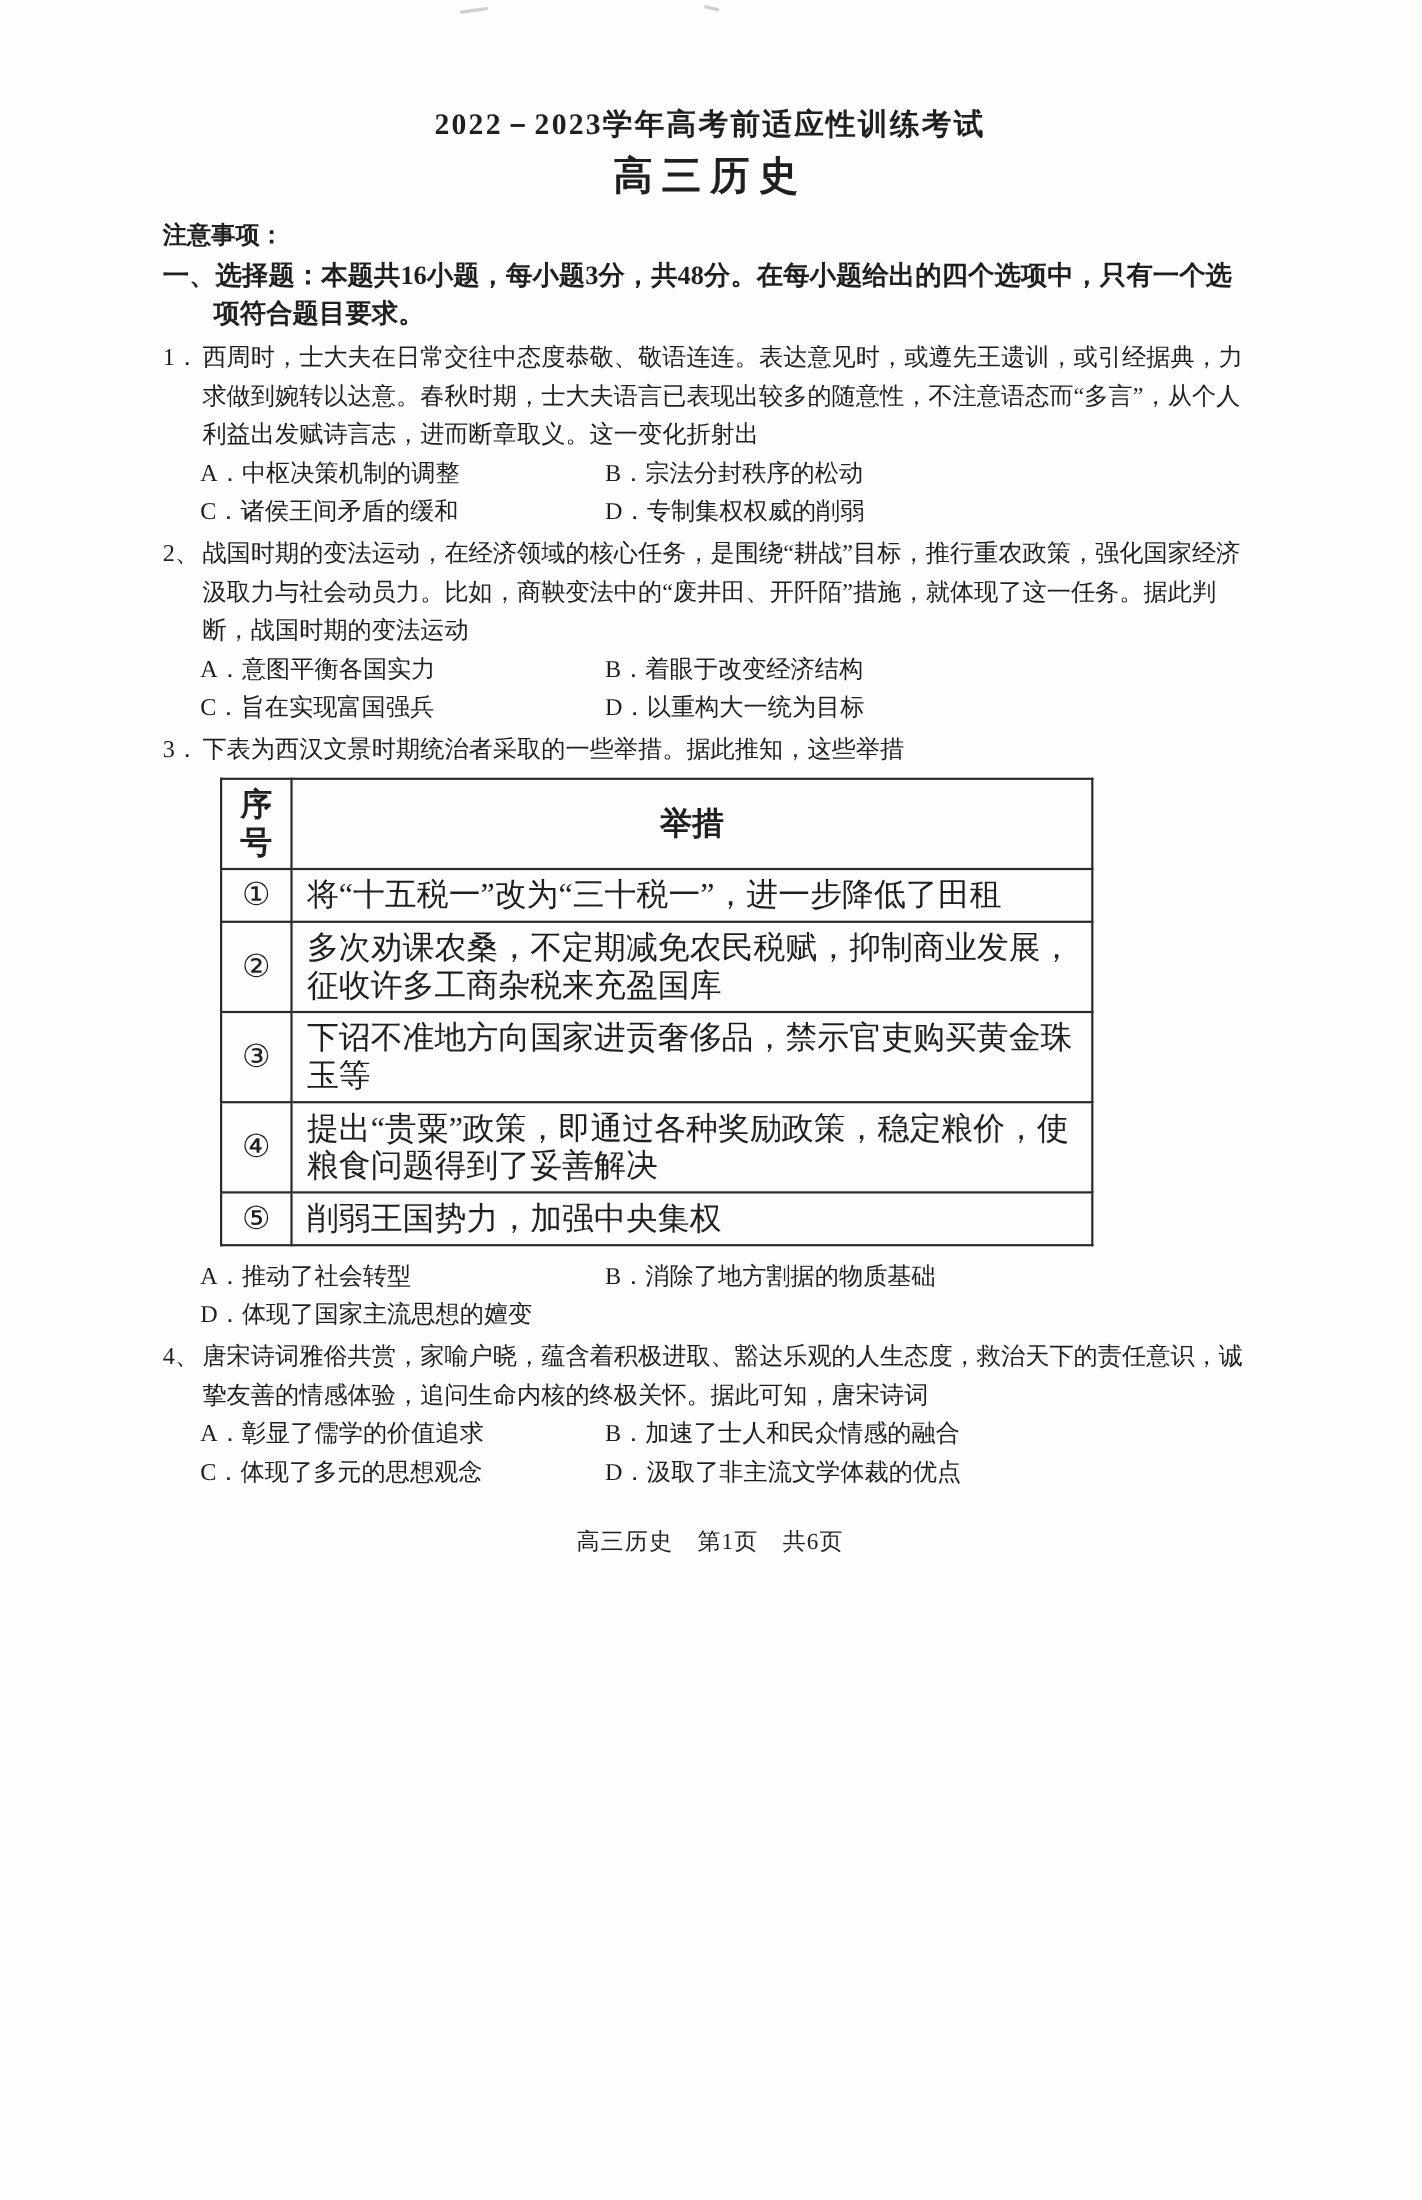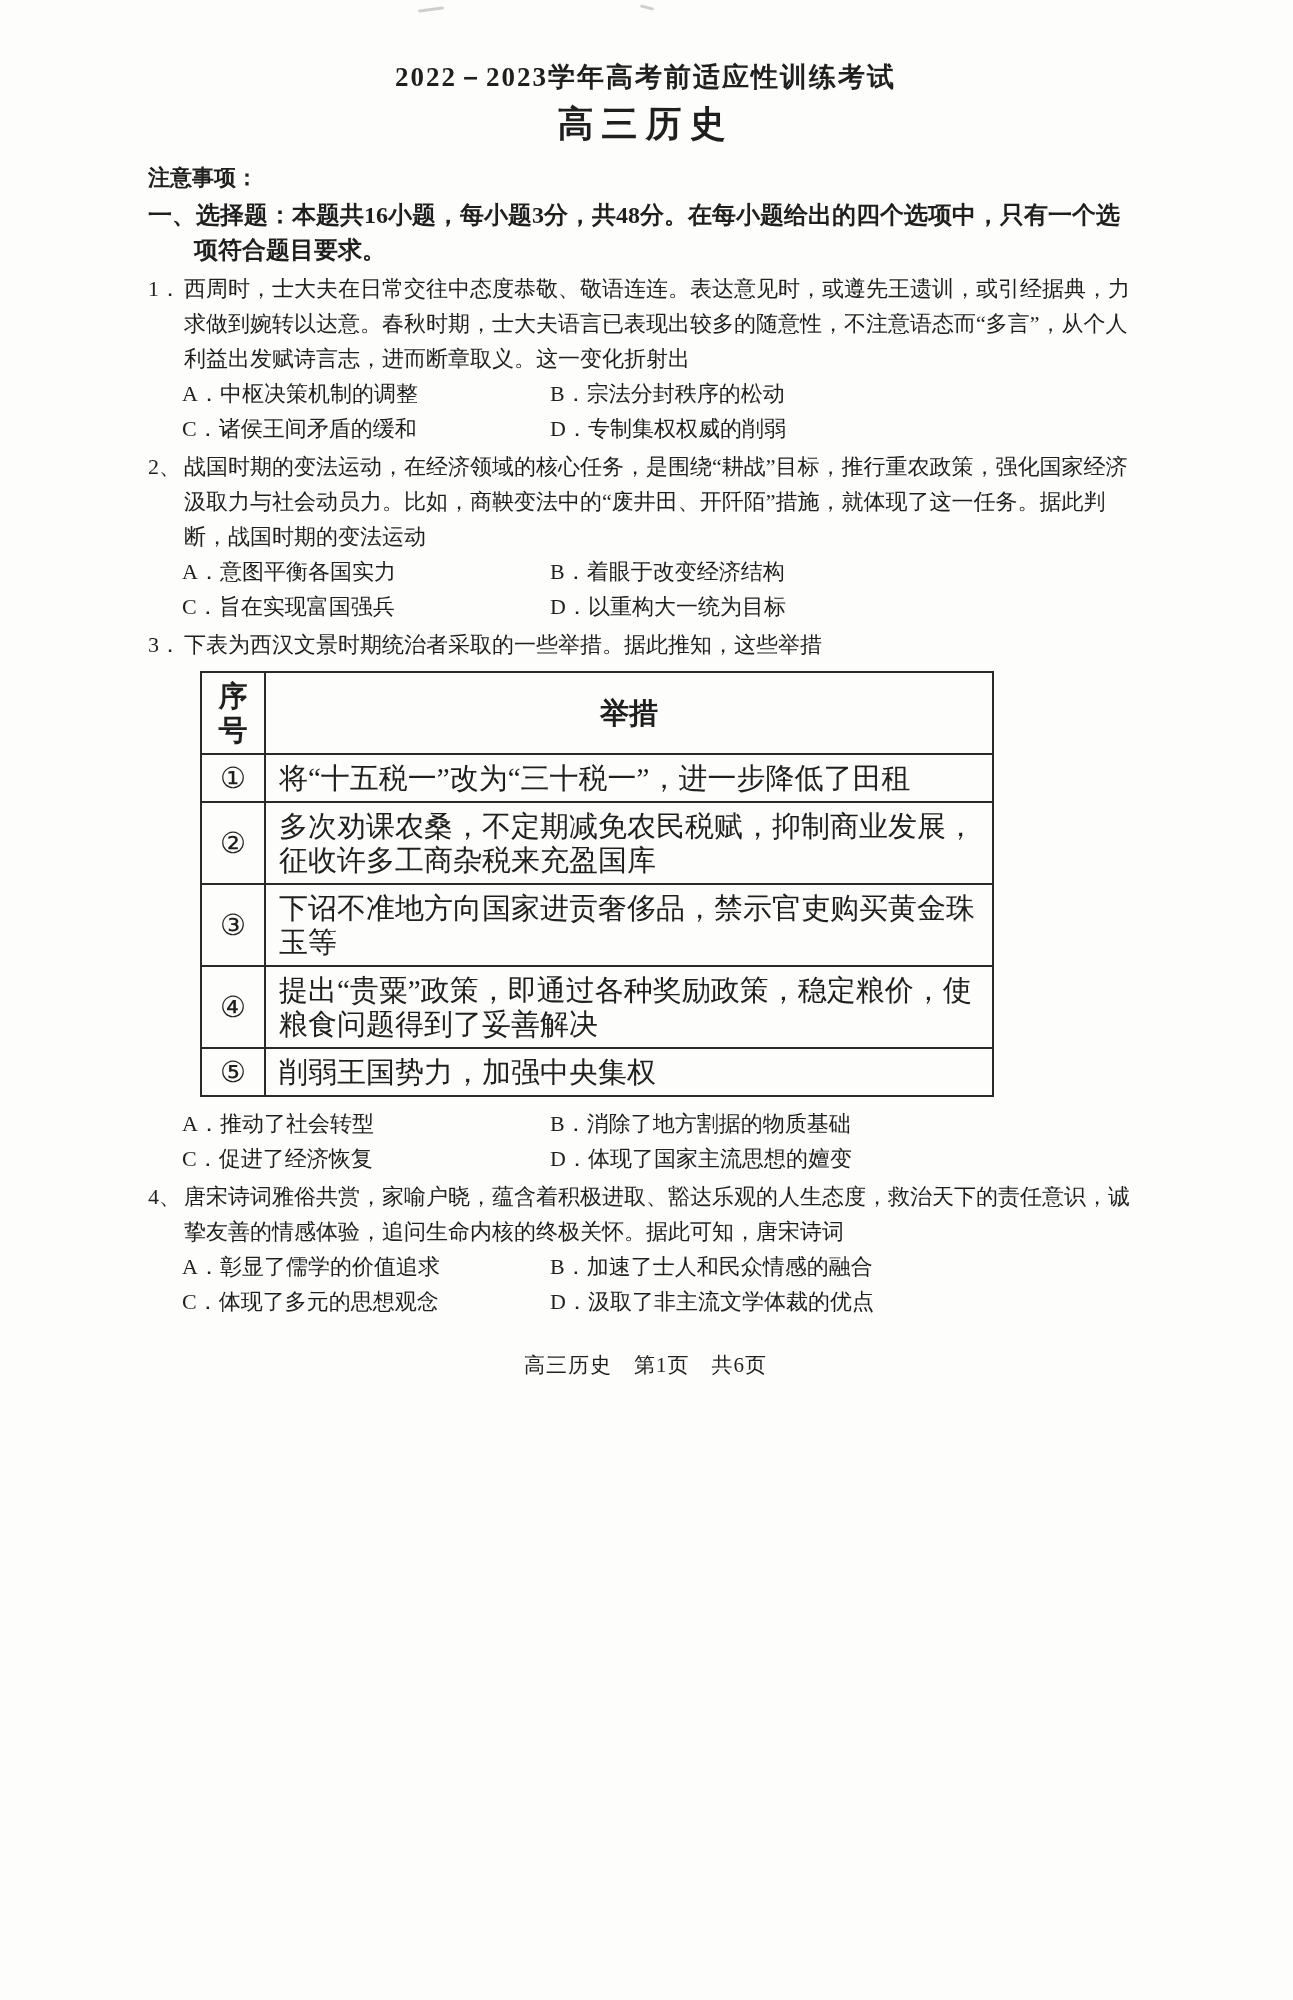--- a/index.html
+++ b/index.html
@@ -8,21 +8,21 @@
     height: 2000px;
     background: #ffffff;
     font-family: "Liberation Serif", "DejaVu Serif", serif;
     color: #1f1f1f;
     position: relative;
   }
   .page {
     position: absolute;
     inset: 0;
     background: #fdfdfb;
-    padding: 58px 150px 0 148px;
+    padding: 94px 150px 0 148px;
     box-sizing: border-box;
     overflow: hidden;
   }
   .artifact {
     position: absolute;
     background: #cfcfcb;
     border-radius: 2px;
   }
   .artifact.a1 { left: 418px; top: 8px; width: 26px; height: 3px; transform: rotate(-8deg); }
   .artifact.a2 { left: 640px; top: 6px; width: 14px; height: 3px; transform: rotate(14deg); }
@@ -183,21 +183,20 @@
         <tr>
           <td class="t-num">⑤</td>
           <td class="t-text">削弱王国势力，加强中央集权</td>
         </tr>
       </tbody>
     </table>
 
     <div class="options">
       <span class="option">A．推动了社会转型</span>
       <span class="option">B．消除了地方割据的物质基础</span>
-      <span class="option">C．促进了经济恢复</span>
       <span class="option">D．体现了国家主流思想的嬗变</span>
     </div>
   </div>
 
   <div class="question">
     <div class="q-row">
       <span class="q-num">4、</span>
       <div class="q-stem">唐宋诗词雅俗共赏，家喻户晓，蕴含着积极进取、豁达乐观的人生态度，救治天下的责任意识，诚挚友善的情感体验，追问生命内核的终极关怀。据此可知，唐宋诗词</div>
     </div>
     <div class="options">

